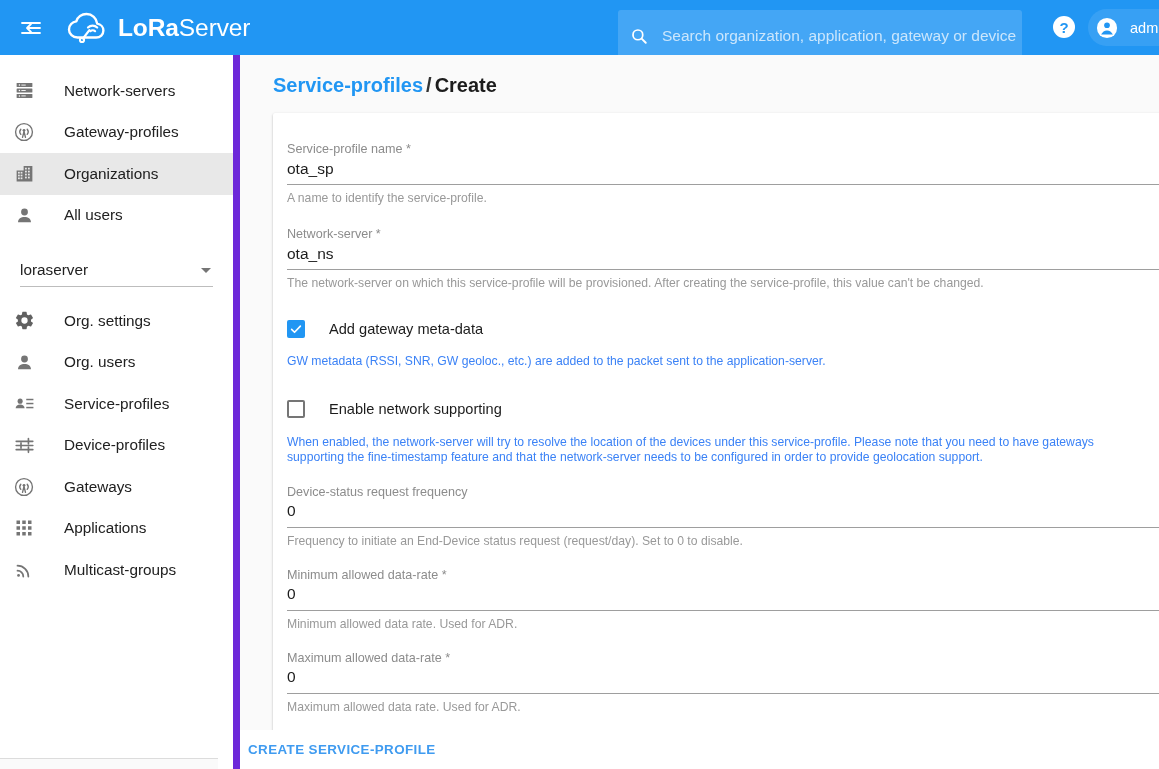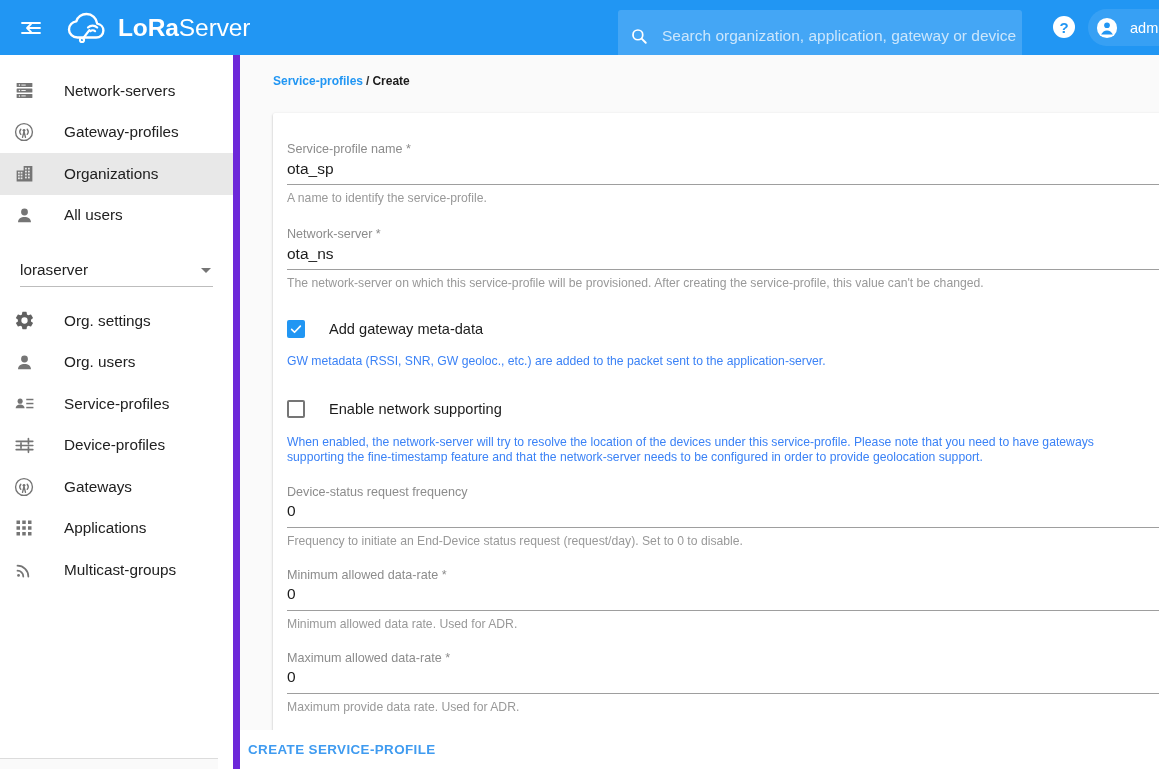--- a/index.html
+++ b/index.html
@@ -132,21 +132,21 @@
 
   
   .content {
     position: absolute; left: 240px; top: 55px;
     width: 919px; height: 714px;
     background: #fafafa;
     overflow: hidden;
   }
   .breadcrumb {
     padding: 19px 0 0 33px;
-    font-size: 12px;
+    font-size: 20px;
     font-weight: 700;
     white-space: nowrap;
   }
   .breadcrumb a { color: #2196f3; text-decoration: none; cursor: pointer; }
   .breadcrumb .sep { color: #333; margin: 0 3px; font-weight: 700; }
   .breadcrumb .cur { color: #1c1c1c; }
 
   .card {
     position: absolute; left: 33px; top: 58px;
     width: 920px; min-height: 660px;
@@ -510,21 +510,21 @@
         </div>
         <div class="field-help">Minimum allowed data rate. Used for ADR.</div>
       </div>
 
       <div class="field" style="margin-top:18px;">
         <div class="field-label">Maximum allowed data-rate *</div>
         <div class="field-input-row">
           <input class="field-input" type="text" value="0" style="">
 
         </div>
-        <div class="field-help">Maximum provide data rate. Used for ADR.</div>
+        <div class="field-help">Maximum allowed data rate. Used for ADR.</div>
       </div>
 
     </div>
 
     <div class="actions">
       <button class="btn-primary">CREATE SERVICE-PROFILE</button>
     </div>
 
   </div>
 </div>

